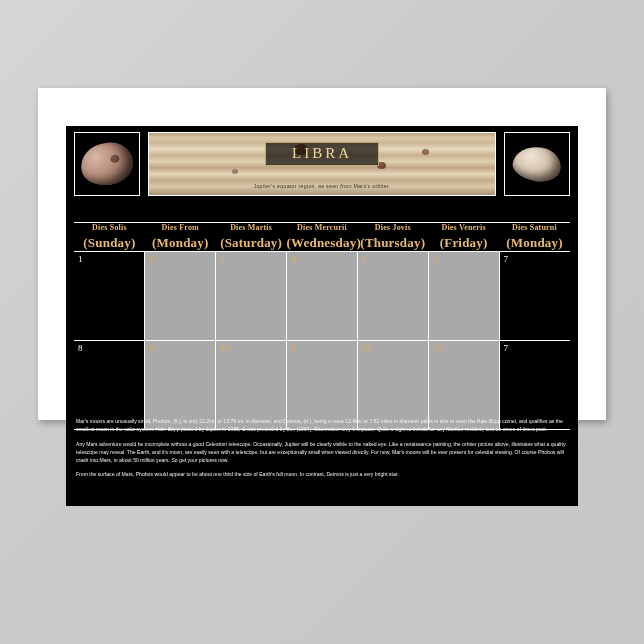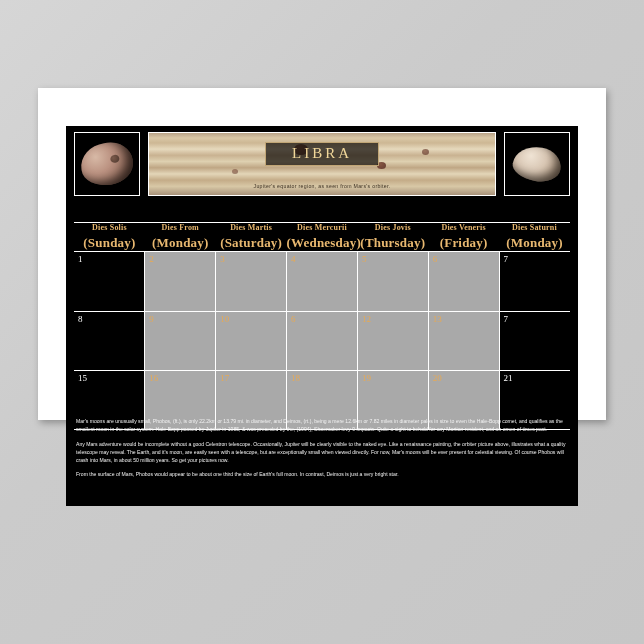--- a/index.html
+++ b/index.html
@@ -311,43 +311,20 @@
               <td class="shade">
                   <span class="daynum">12</span>
                 </td>
               <td class="shade">
                   <span class="daynum">13</span>
                 </td>
               <td class="dark">
                   <span class="daynum">7</span>
                 </td>
             </tr>
-            <tr>
-              <td class="dark">
-                  <span class="daynum">15</span>
-                </td>
-              <td class="shade">
-                  <span class="daynum">16</span>
-                </td>
-              <td class="shade">
-                  <span class="daynum">17</span>
-                </td>
-              <td class="shade">
-                  <span class="daynum">18</span>
-                </td>
-              <td class="shade">
-                  <span class="daynum">19</span>
-                </td>
-              <td class="shade">
-                  <span class="daynum">20</span>
-                </td>
-              <td class="dark">
-                  <span class="daynum">21</span>
-                </td>
-            </tr>
           </tbody>
         </table>
       </div>
 
       <div class="notes">
         <p>Mar's moons are unusually small, Phobos, (ft.), is only 22.2km or 13.79 mi. in diameter, and Deimos, (rt.), being a mere 12.6km or 7.82 miles in diameter pales in size to even the Hale-Bopp comet, and qualifies as the smallest moon in the solar system. Hale-Bopp passed by Jupiter in 1985, &amp; was preceded by the, (1994), Shoemaker levy-9 impacts. Quite a sight to behold for any Martian resident, and an omen of times past.</p>
         <p>Any Mars adventure would be incomplete without a good Celestron telescope. Occasionally, Jupiter will be clearly visible to the naked eye. Like a renaissance painting, the orbiter picture above, illustrates what a quality telescope may reveal. The Earth, and it's moon, are easily seen with a telescope, but are exceptionally small when viewed directly. For now, Mar's moons will be ever present for celestial viewing. Of course Phobos will crash into Mars, in about 50 million years. So get your pictures now.</p>
         <p>From the surface of Mars, Phobos would appear to be about one third the size of Earth's full moon.  In contrast, Deimos is just a very bright star.</p>
       </div>
 

